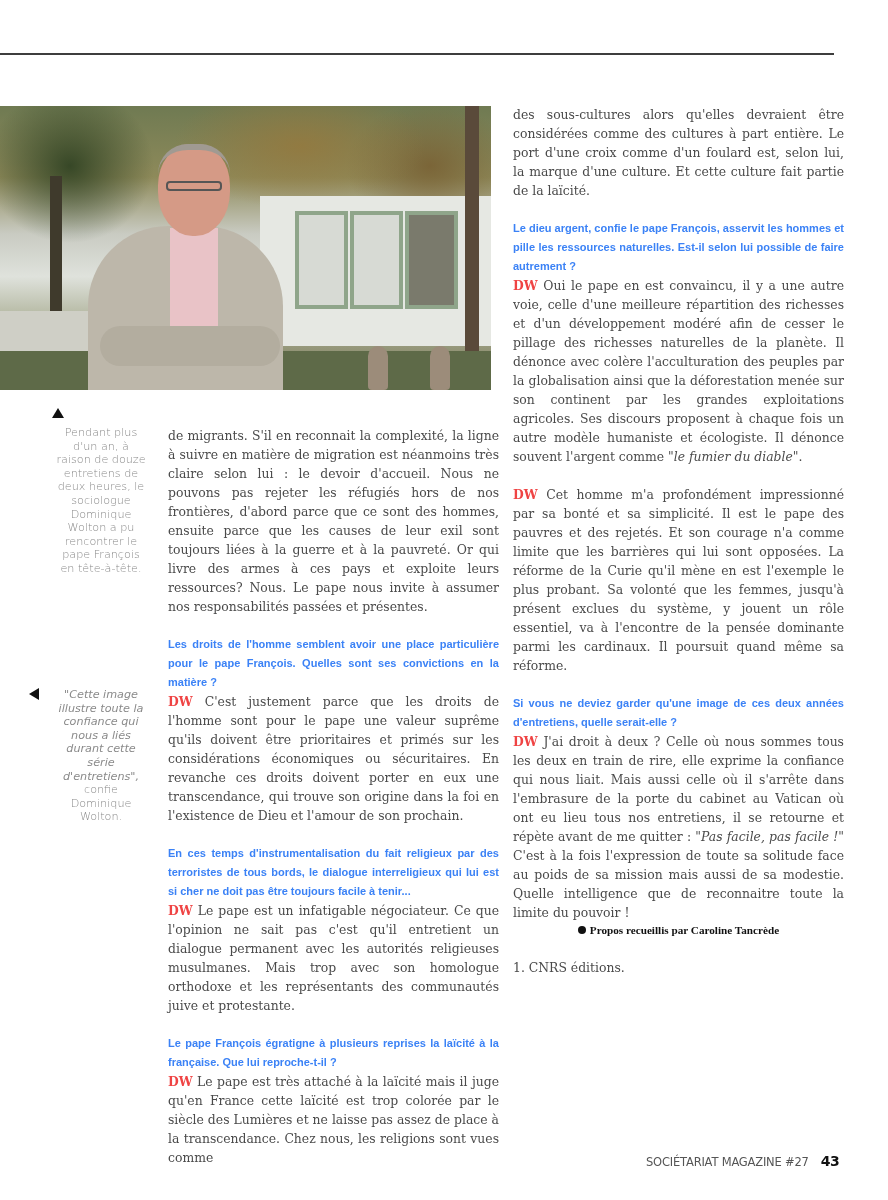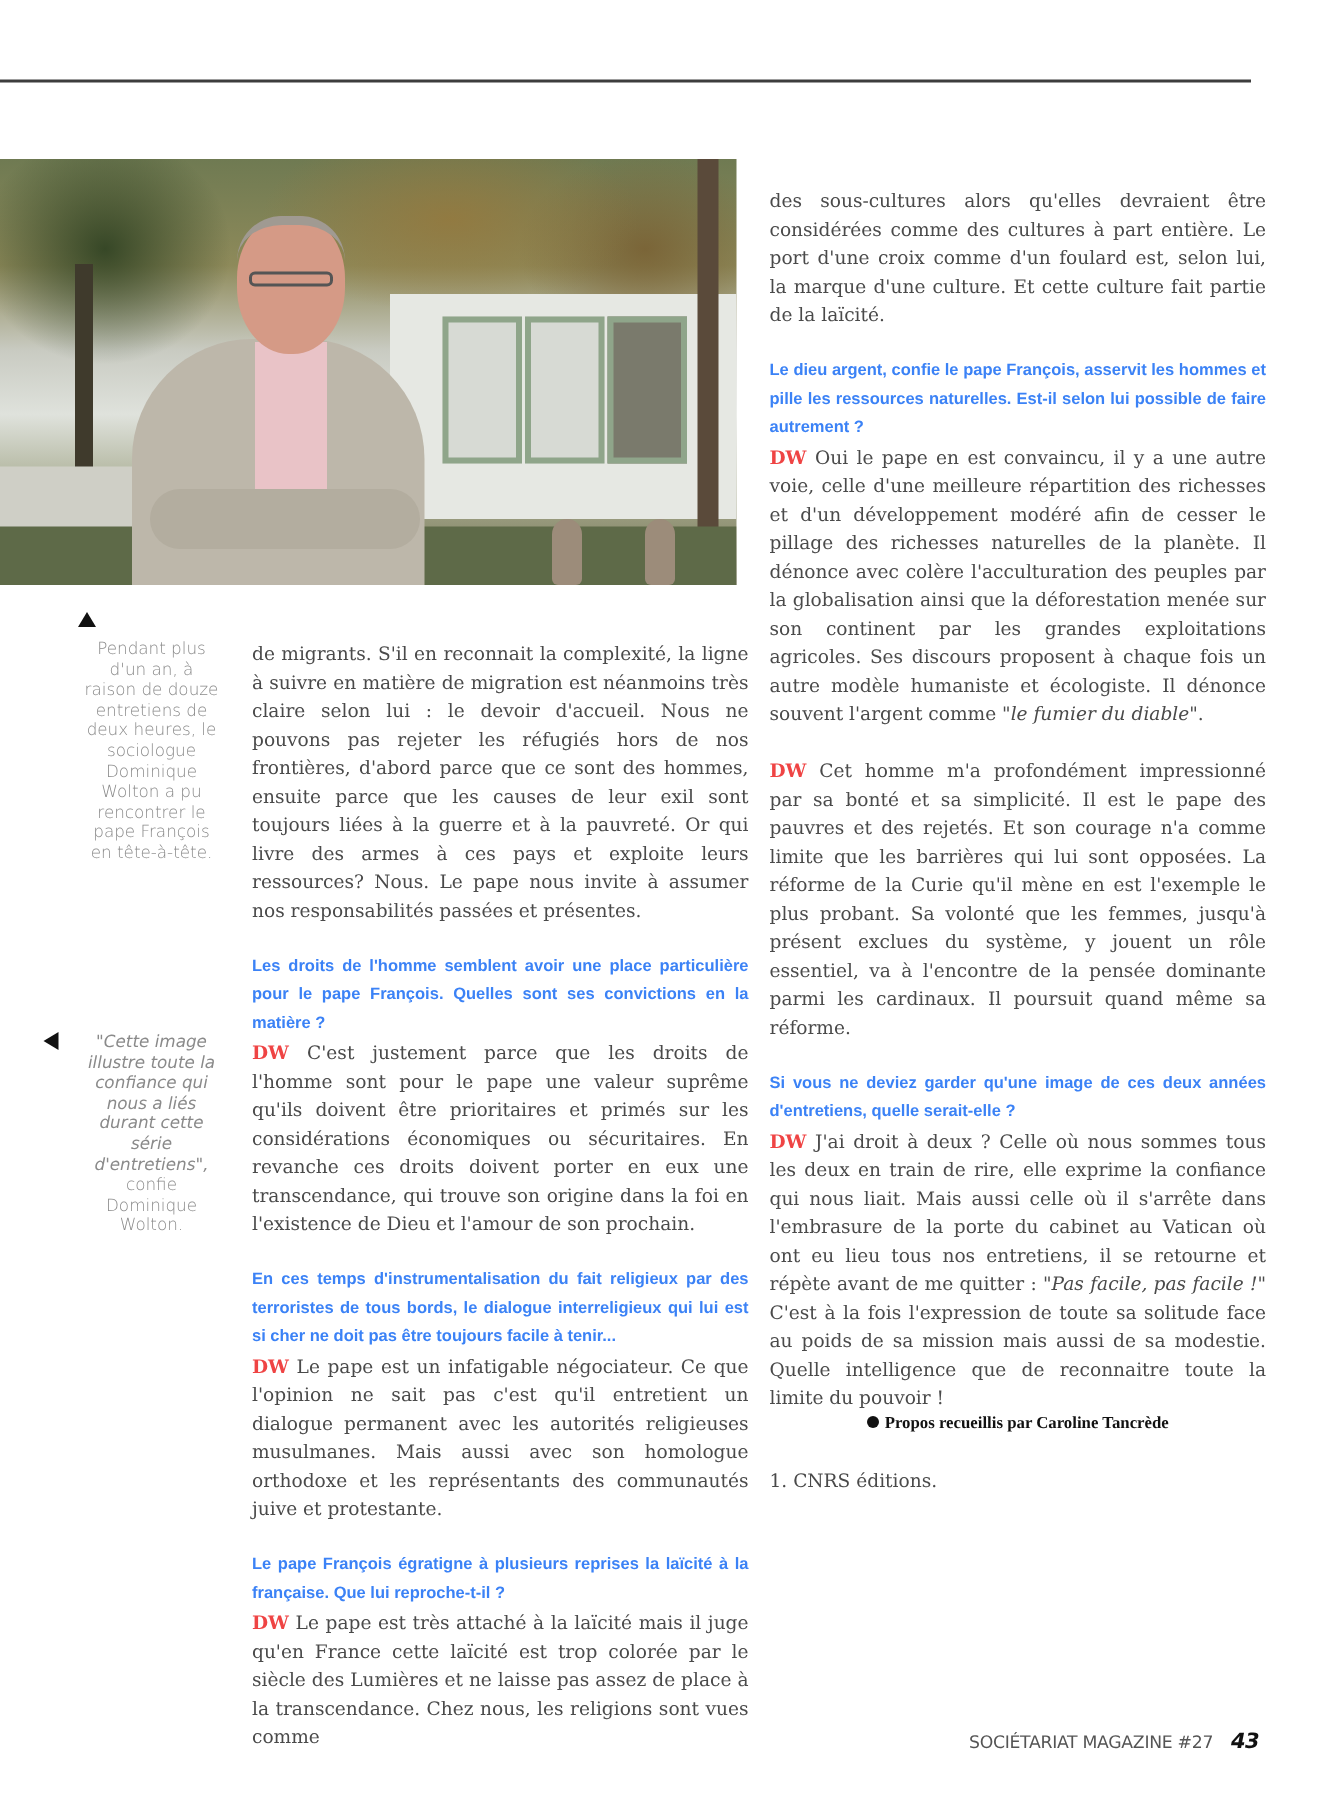--- a/index.html
+++ b/index.html
@@ -32,31 +32,31 @@
   .caption { position:absolute; left:56px; width:90px; font-family:"DejaVu Sans", sans-serif; font-size:11.2px; line-height:13.6px; color:#8a8a8a; font-weight: 300; text-align: center; }
   .caption-1 { top: 426px; }
   .caption-2 { top: 688px; }
   .caption-2 .quote { font-style: italic; }
   .tri-up { position:absolute; left:52px; top:408px; width:0; height:0; border-left:6px solid transparent; border-right:6px solid transparent; border-bottom:10px solid #111; }
   .tri-left { position:absolute; left:29px; top:688px; width:0; height:0; border-top:6px solid transparent; border-bottom:6px solid transparent; border-right:10px solid #111; }
 
   .col { position:absolute; width:331px; font-size:12.4px; line-height:19px; color:#4a4a4a; text-align: justify; }
   .col p { margin: 0; }
   .col-left { left: 168px; top: 426px; }
-  .col-right { left: 513px; top: 124px; }
+  .col-right { left: 513px; top: 105px; }
   .q { font-family:Liberation Sans, sans-serif; font-weight:bold; color:#3b82f6; font-size:11px; line-height:19px; margin:0; text-align: justify; }
   .dw { font-weight: bold; color:#ef4444; }
   .gap { height: 19px; }
   .it { font-style: italic; }
   .byline { font-family:Liberation Serif, serif; font-weight:bold; color:#111; font-size:11.2px; line-height:17px; text-align:center; }
   .bullet { display:inline-block; width:8px; height:8px; border-radius:50%; background:#111; margin-right:4px; vertical-align: 0; }
   .notes { text-align: left; }
 
   .footer { position:absolute; top:1153px; left:646px; font-family:"DejaVu Sans", sans-serif; font-size:11.5px; color:#555; letter-spacing:-0.2px; }
-  .footer .page { font-weight:bold; color:#111; font-size:14px; margin-left:12px; letter-spacing: -0.5px; font-style: italic; }
+  .footer .page { font-weight:bold; color:#111; font-size:14px; margin-left:12px; letter-spacing: -0.5px; }
 </style>
 </head>
 <body>
 
 <div class="top-rule"></div>
 
 <div class="photo">
   <div class="sky"></div>
   <div class="building"></div>
   <div class="window w1"></div>
@@ -85,21 +85,21 @@
   <span>confie Dominique Wolton.</span>
 </div>
 
 <div class="col col-left">
   <p>de migrants. S'il en reconnait la complexité, la ligne à suivre en matière de migration est néanmoins très claire selon lui : le devoir d'accueil. Nous ne pouvons pas rejeter les réfugiés hors de nos frontières, d'abord parce que ce sont des hommes, ensuite parce que les causes de leur exil sont toujours liées à la guerre et à la pauvreté. Or qui livre des armes à ces pays et exploite leurs ressources? Nous. Le pape nous invite à assumer nos responsabilités passées et présentes.</p>
   <div class="gap"></div>
   <p class="q">Les droits de l'homme semblent avoir une place particulière pour le pape François. Quelles sont ses convictions en la matière ?</p>
   <p><span class="dw">DW</span> <span>C'est justement parce que les droits de l'homme sont pour le pape une valeur suprême qu'ils doivent être prioritaires et primés sur les considérations économiques ou sécuritaires. En revanche ces droits doivent porter en eux une transcendance, qui trouve son origine dans la foi en l'existence de Dieu et l'amour de son prochain.</span></p>
   <div class="gap"></div>
   <p class="q">En ces temps d'instrumentalisation du fait religieux par des terroristes de tous bords, le dialogue interreligieux qui lui est si cher ne doit pas être toujours facile à tenir...</p>
-  <p><span class="dw">DW</span> <span>Le pape est un infatigable négociateur. Ce que l'opinion ne sait pas c'est qu'il entretient un dialogue permanent avec les autorités religieuses musulmanes. Mais aussi avec son homologue orthodoxe et les représentants des communautés juive et protestante.</span></p>
+  <p><span class="dw">DW</span> <span>Le pape est un infatigable négociateur. Ce que l'opinion ne sait pas c'est qu'il entretient un dialogue permanent avec les autorités religieuses musulmanes. Mais trop avec son homologue orthodoxe et les représentants des communautés juive et protestante.</span></p>
   <div class="gap"></div>
   <p class="q">Le pape François égratigne à plusieurs reprises la laïcité à la française. Que lui reproche-t-il ?</p>
   <p><span class="dw">DW</span> <span>Le pape est très attaché à la laïcité mais il juge qu'en France cette laïcité est trop colorée par le siècle des Lumières et ne laisse pas assez de place à la transcendance. Chez nous, les religions sont vues comme</span></p>
 </div>
 
 <div class="col col-right">
   <p>des sous-cultures alors qu'elles devraient être considérées comme des cultures à part entière. Le port d'une croix comme d'un foulard est, selon lui, la marque d'une culture. Et cette culture fait partie de la laïcité.</p>
   <div class="gap"></div>
   <p class="q">Le dieu argent, confie le pape François, asservit les hommes et pille les ressources naturelles. Est-il selon lui possible de faire autrement ?</p>
   <p><span class="dw">DW</span> <span>Oui le pape en est convaincu, il y a une autre voie, celle d'une meilleure répartition des richesses et d'un développement modéré afin de cesser le pillage des richesses naturelles de la planète. Il dénonce avec colère l'acculturation des peuples par la globalisation ainsi que la déforestation menée sur son continent par les grandes exploitations agricoles. Ses discours proposent à chaque fois un autre modèle humaniste et écologiste. Il dénonce souvent l'argent comme</span> <span class="it">"le fumier du diable"</span><span>.</span></p>

